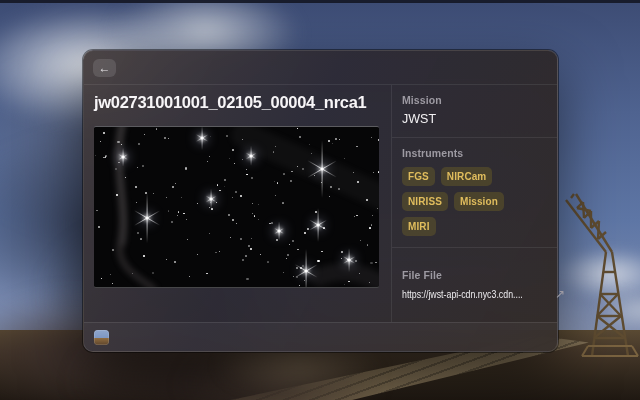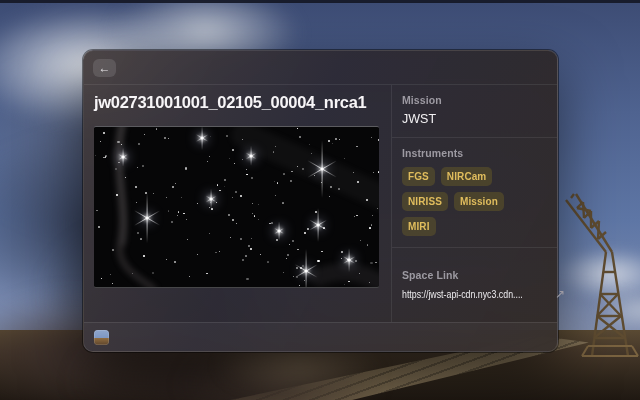--- a/index.html
+++ b/index.html
@@ -396,21 +396,21 @@
           <div class="sb-label">Instruments</div>
           <div class="tags">
               <span class="tag">FGS</span>
               <span class="tag">NIRCam</span>
               <span class="tag">NIRISS</span>
               <span class="tag">Mission</span>
               <span class="tag">MIRI</span>
             </div>
         </div>
         <div class="sb-sec">
-          <div class="sb-label link-label">Space Link</div>
+          <div class="sb-label link-label">File File</div>
           <div class="link-row">
             <span class="link-url">https://jwst-api-cdn.nyc3.cdn....</span>
             <span class="ext-arrow">↗</span>
           </div>
         </div>
       </div>
     </div>
 
     <div class="win-footer">
       <div class="ext-icon"></div>

